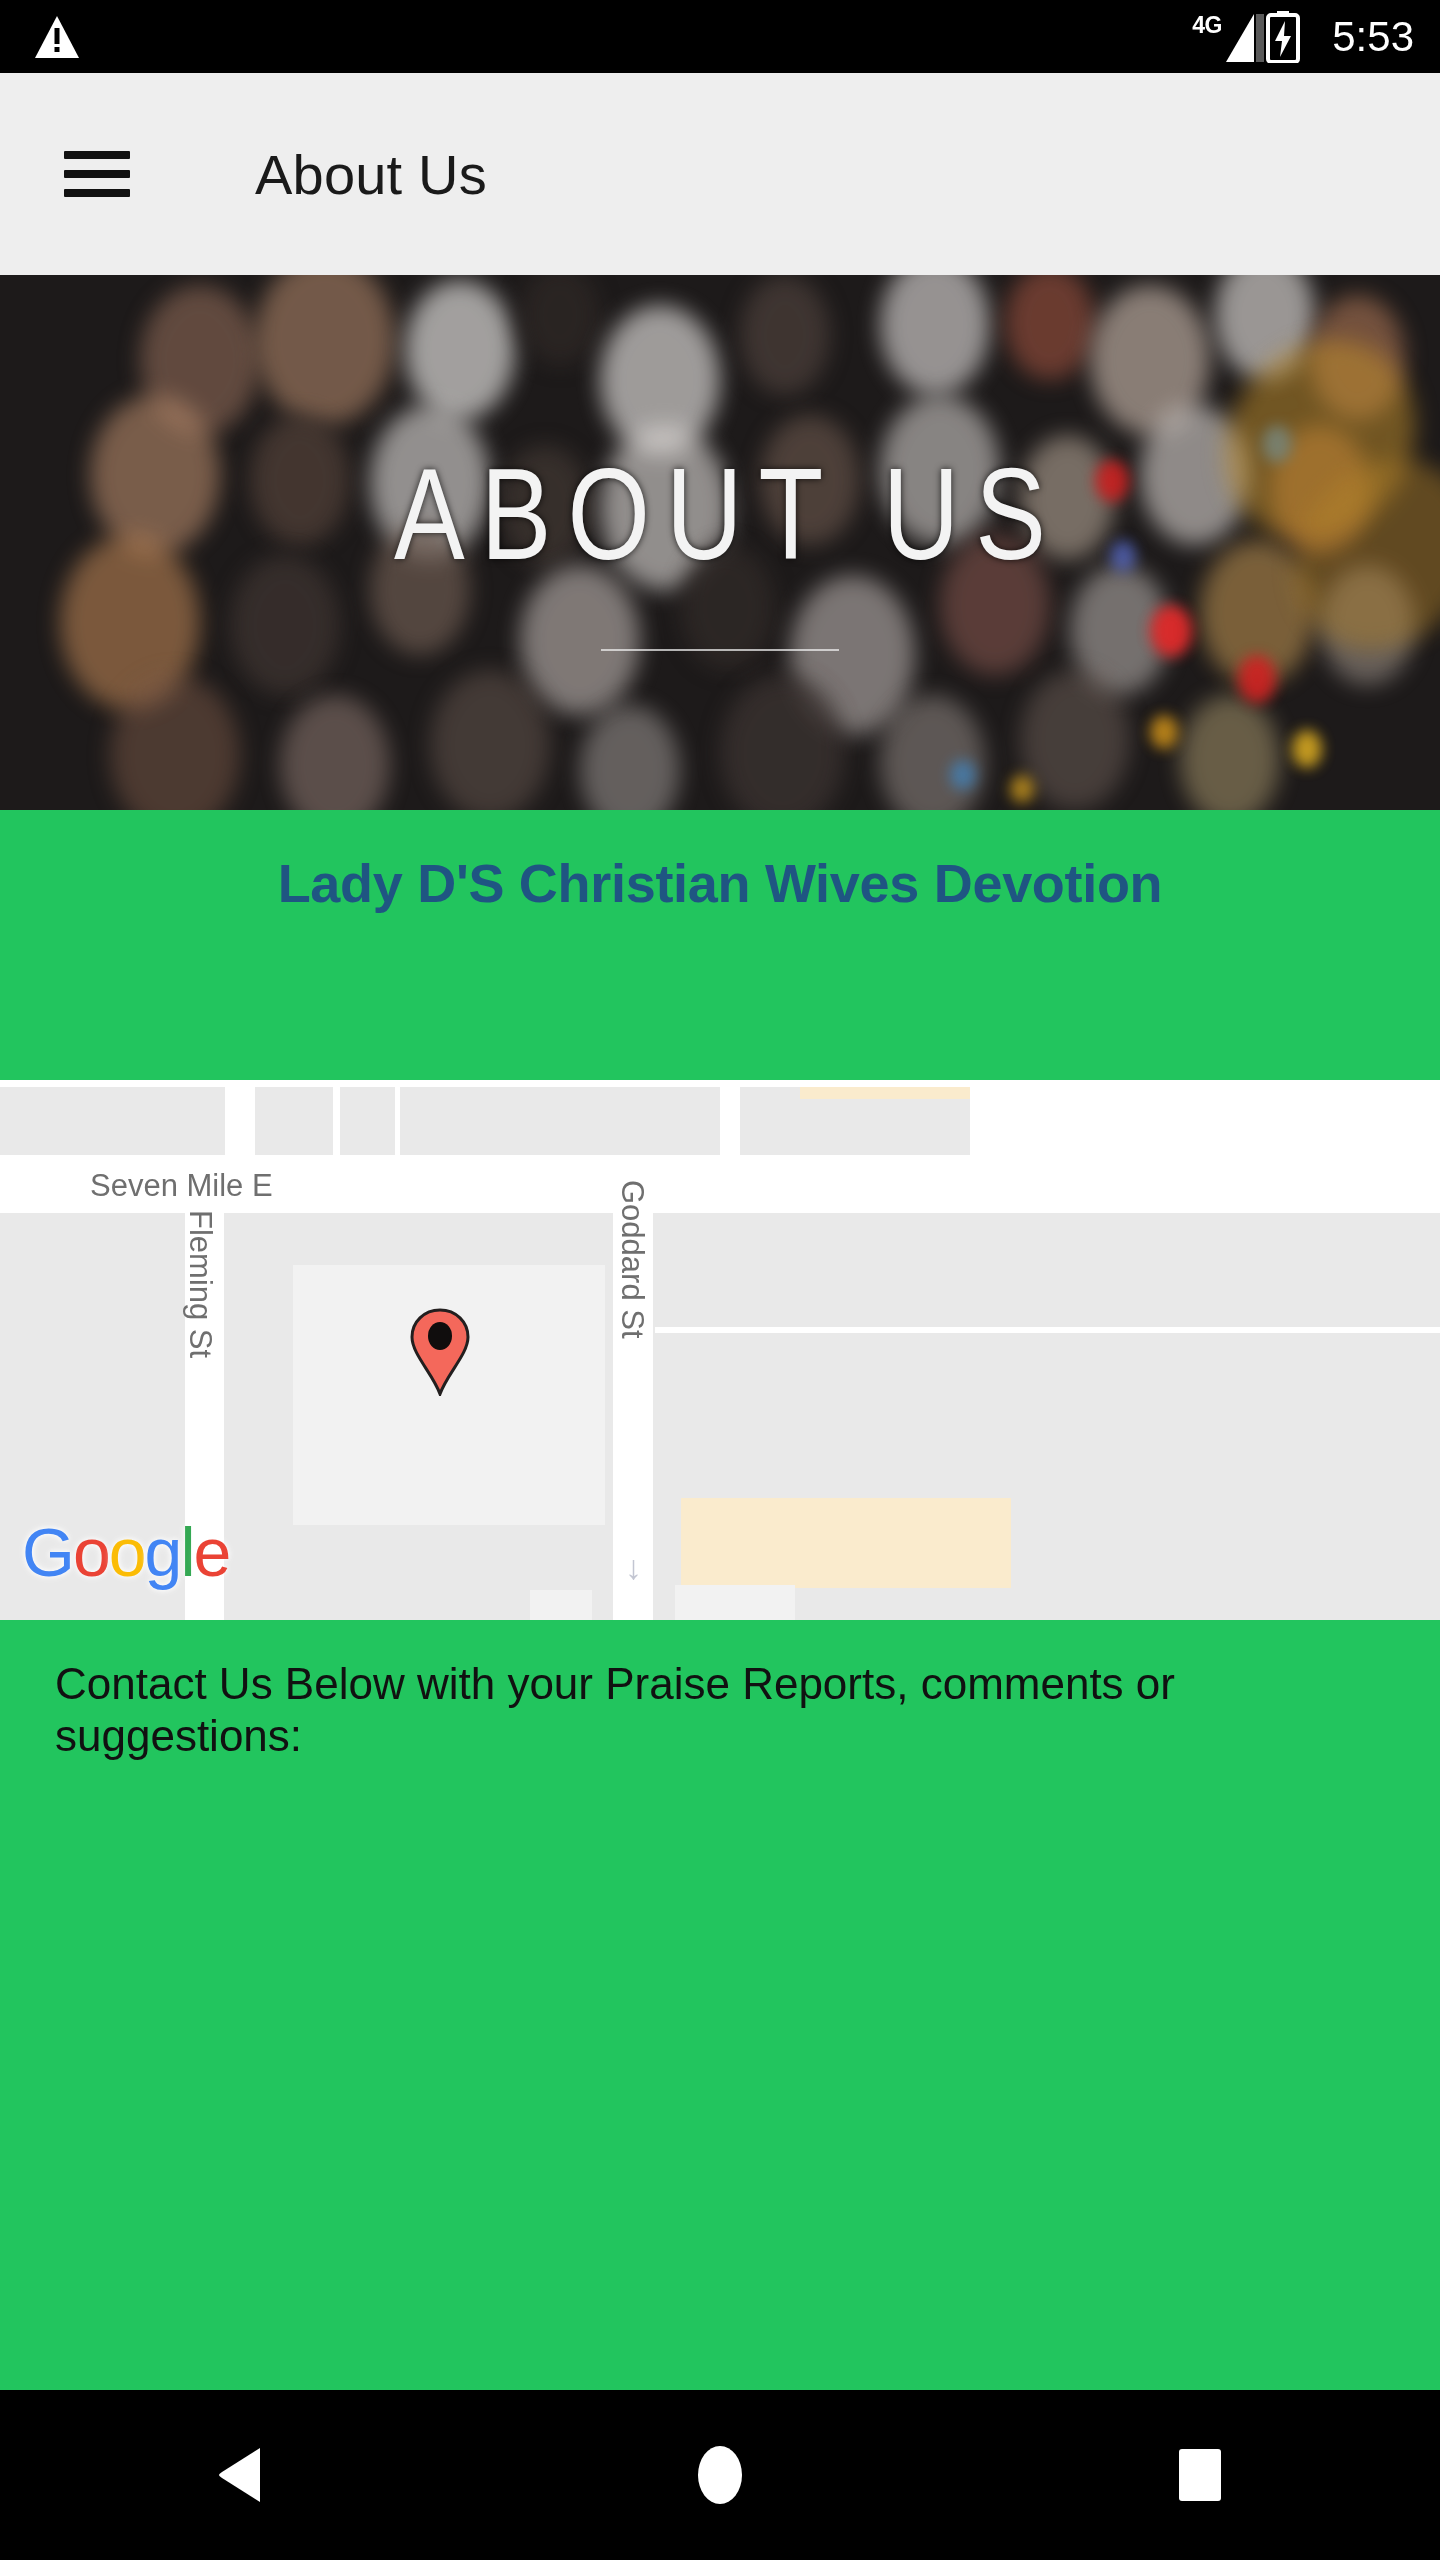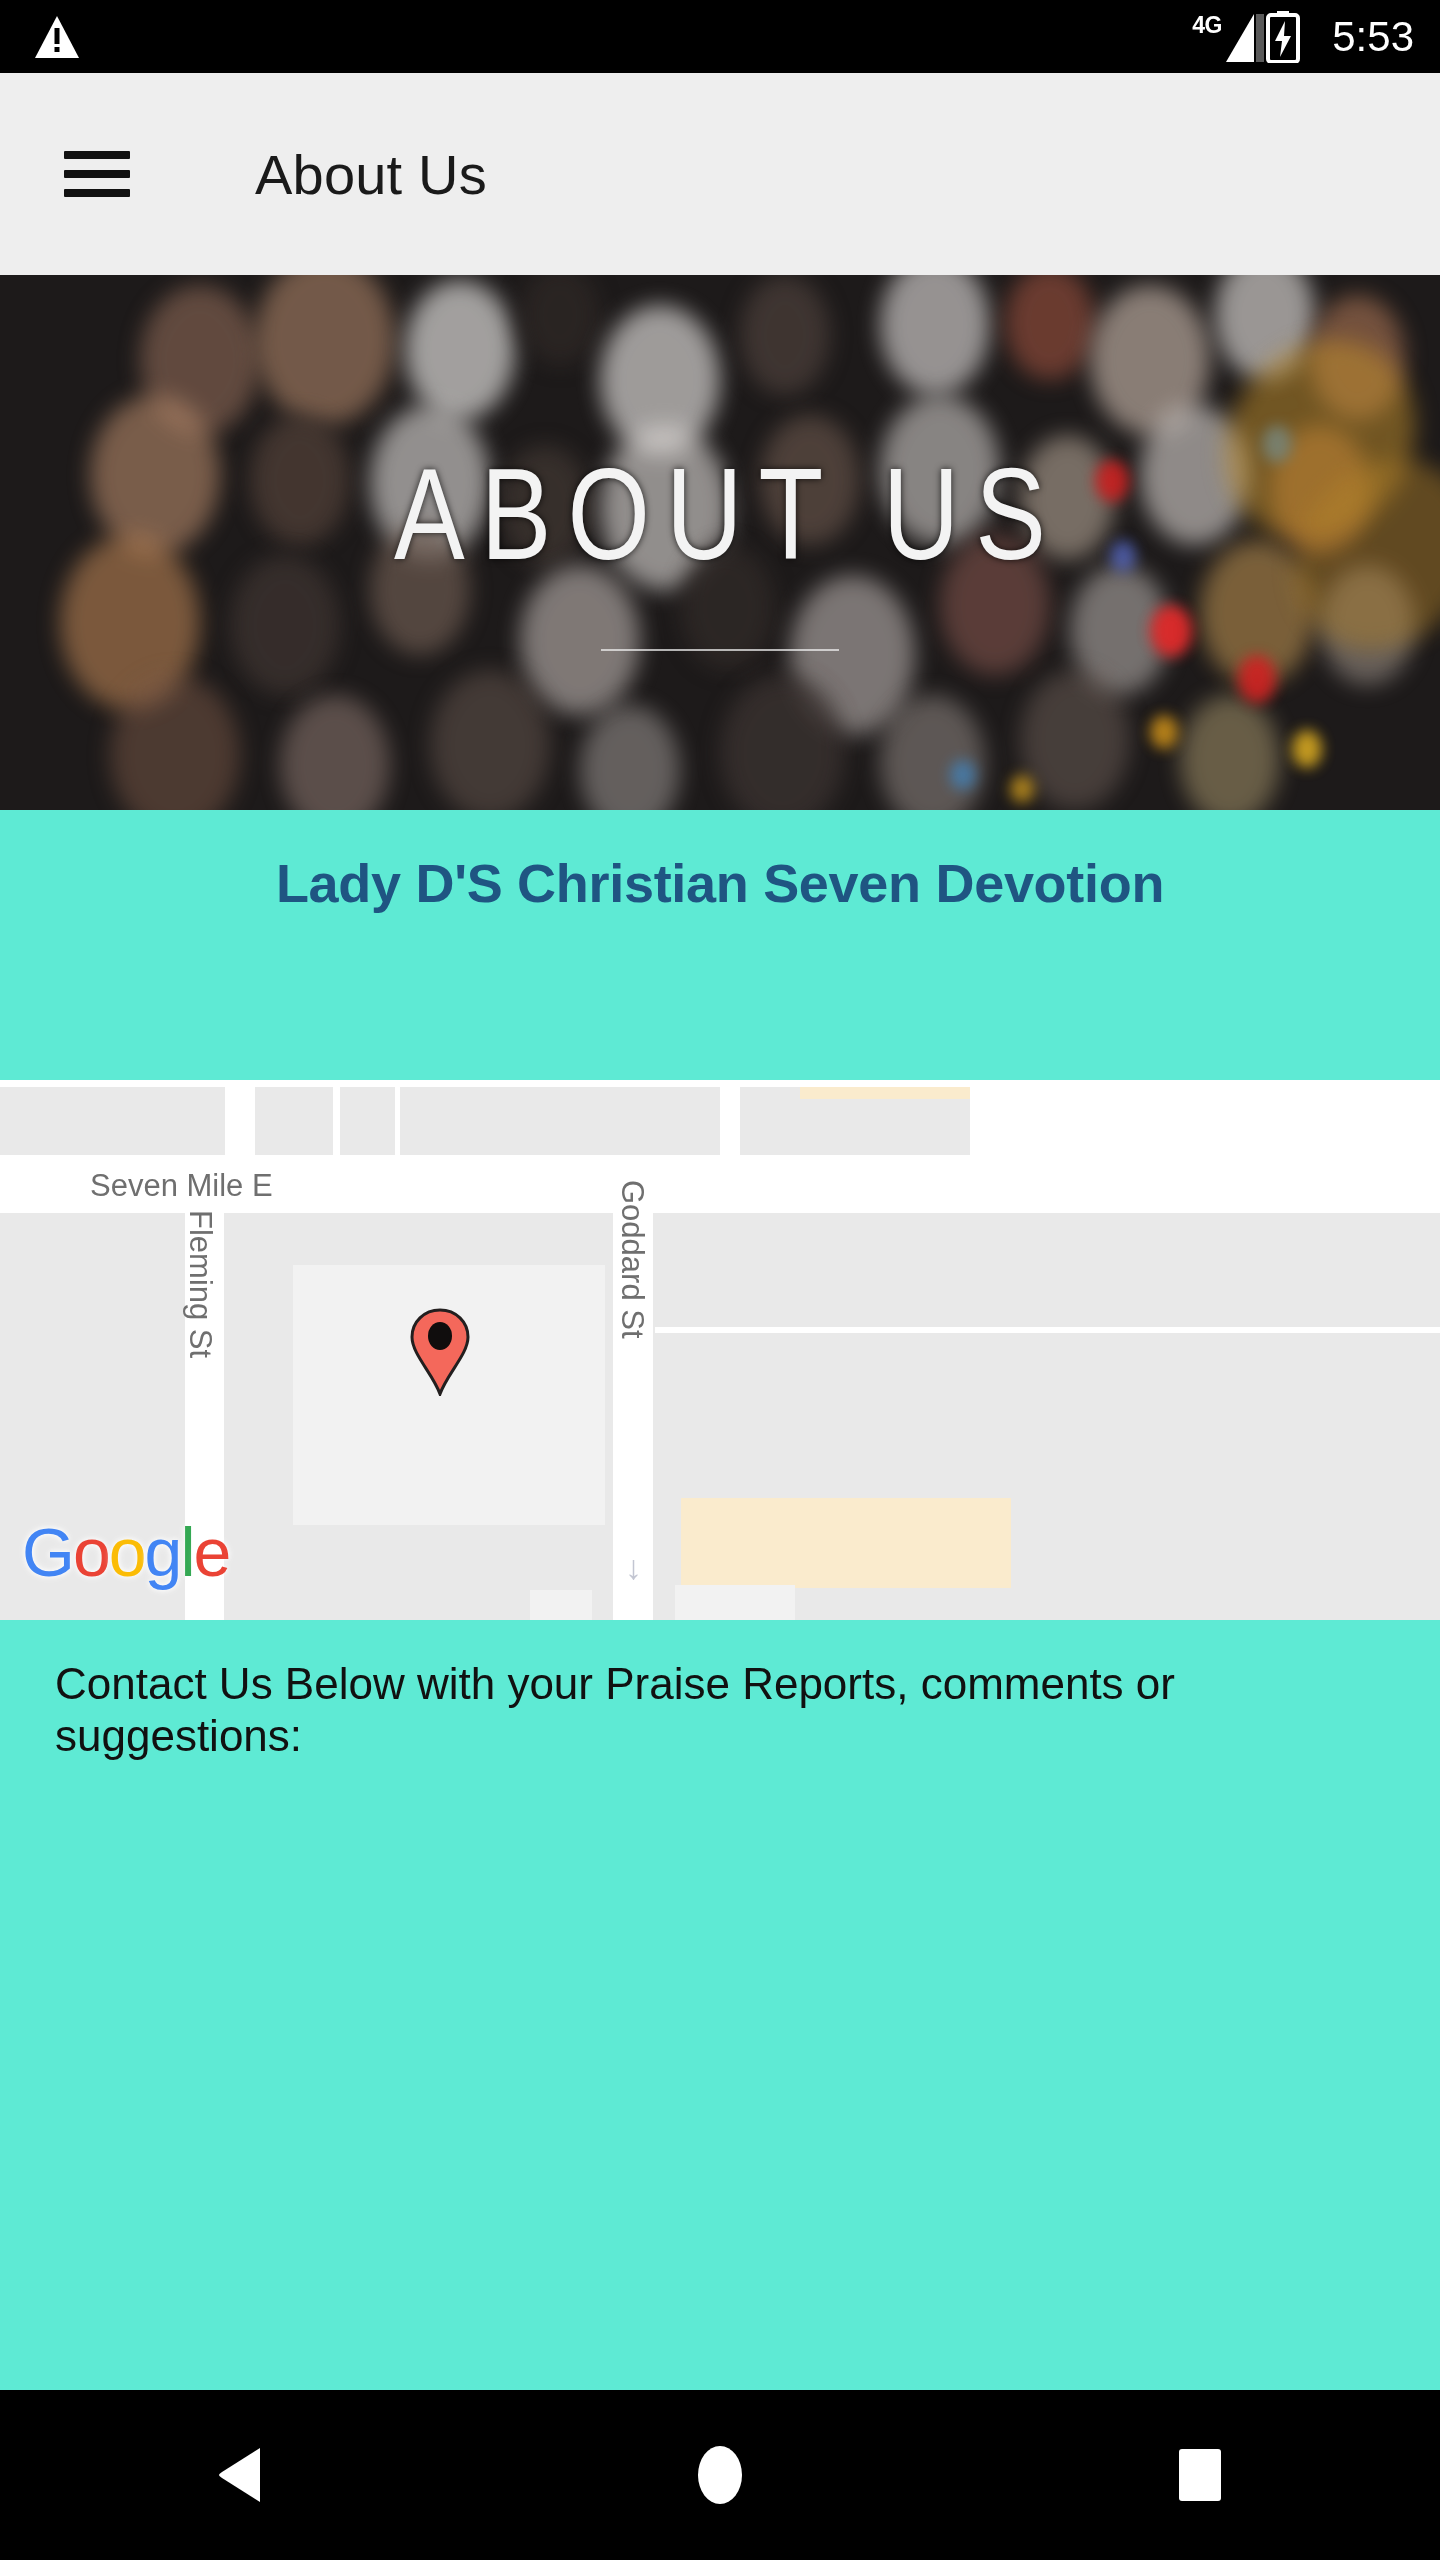--- a/index.html
+++ b/index.html
@@ -7,21 +7,21 @@
     width: 1440px;
     height: 2560px;
     background: #ffffff;
     font-family: "Liberation Sans", sans-serif;
     overflow: hidden;
   }
   .screen {
     position: relative;
     width: 1440px;
     height: 2560px;
-    background: #5eead4;
+    background: #22c55e;
     overflow: hidden;
   }
 
   
   .status-bar {
     position: absolute; top: 0; left: 0;
     width: 1440px; height: 73px;
     background: #000000;
     display: flex; align-items: center;
     padding: 0 26px 0 26px;
@@ -261,21 +261,21 @@
       <i style="left:1230px; top:60px;   width:180px; height:210px; background:#c6922c; opacity:.5; transform:rotate(35deg)"></i>
       <i style="left:1300px; top:180px;  width:170px; height:200px; background:#b5842a; opacity:.45; transform:rotate(35deg)"></i>
     </div>
     <div class="hero-inner">
       <div class="hero-title">ABOUT US</div>
       <div class="hero-rule"></div>
     </div>
   </div>
 
   <div class="org-block">
-    <div class="org-name">Lady D'S Christian Seven Devotion</div>
+    <div class="org-name">Lady D'S Christian Wives Devotion</div>
     <div class="org-addr">
     </div>
   </div>
 
   <div class="map">
 
     <div class="blk" style="left:-10px; top:7px; width:235px; height:68px;"></div>
     <div class="blk" style="left:255px; top:7px; width:78px;  height:68px;"></div>
     <div class="blk" style="left:340px; top:7px; width:55px;  height:68px;"></div>
     <div class="blk" style="left:400px; top:7px; width:320px; height:68px;"></div>

